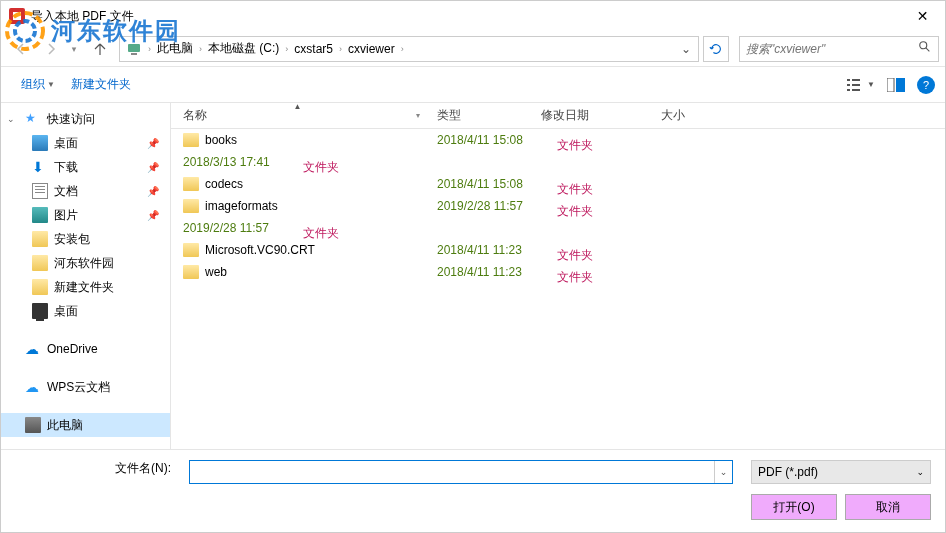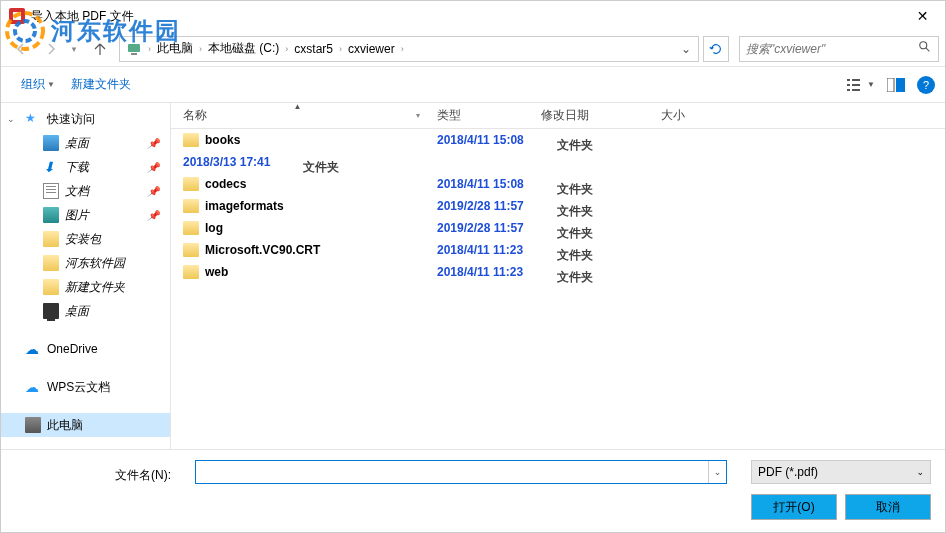--- a/index.html
+++ b/index.html
@@ -31,21 +31,21 @@
     .toolbar-right { position: absolute; right: 10px; display: flex; align-items: center; gap: 12px; }
     .view-icon-btn { cursor: pointer; color: #555; display: flex; align-items: center; gap: 2px; }
     .help-icon { width: 18px; height: 18px; border-radius: 50%; background: #0078d7; color: #fff; display: flex; align-items: center; justify-content: center; font-size: 11px; cursor: pointer; }
     
     .content { display: flex; height: 346px; }
     .sidebar { width: 170px; border-right: 1px solid #e5e5e5; overflow-y: auto; padding-top: 4px; }
     .side-item { display: flex; align-items: center; padding: 3px 0 3px 24px; cursor: pointer; position: relative; height: 24px; }
     .side-item.selected { background: #cce8ff; }
     .side-icon { width: 16px; height: 16px; margin-right: 6px; flex-shrink: 0; }
     .side-pin { position: absolute; right: 10px; color: #888; font-size: 10px; }
-    .side-sub { padding-left: 42px; font-style: italic; }
+    .side-sub { padding-left: 31px; }
     .side-gap { height: 14px; }
     .side-caret { position: absolute; left: 6px; font-size: 9px; color: #666; }
     
     .i-star { color: #40a0ff; }
     .i-desktop { background: linear-gradient(#5bb5f0, #2a7ab8); border-radius: 1px; }
     .i-download { color: #0078d7; font-size: 14px; }
     .i-doc { background: #fff; border: 1px solid #888; position: relative; }
     .i-doc::after { content: ""; position: absolute; top: 2px; left: 2px; right: 2px; height: 1px; background: #888; box-shadow: 0 3px 0 #888, 0 6px 0 #888; }
     .i-img { background: linear-gradient(#5bb, #288); border-radius: 1px; }
     .i-folder { background: linear-gradient(#ffe9a6, #f0c756); border-radius: 1px; }
@@ -60,42 +60,42 @@
     .col { padding: 0 12px; border-right: 1px solid transparent; display: flex; align-items: center; height: 100%; }
     .col.sortable { cursor: pointer; }
     .col-name { width: 254px; position: relative; }
     .col-date { width: 120px; }
     .col-type { width: 104px; }
     .col-size { width: 80px; text-align: center; }
     .sort-indicator { position: absolute; top: -1px; left: 50%; transform: translateX(-50%); font-size: 8px; color: #555; }
     .col-drop { position: absolute; right: 4px; font-size: 8px; color: #888; }
     
     .row { display: flex; align-items: center; height: 22px; cursor: pointer; }
-    .cell { padding: 0 12px; font-weight: bold; }
+    .cell { padding: 0 12px; }
     .cell-name { width: 254px; display: flex; align-items: center; gap: 6px; }
-    .cell-date { width: 120px; color: #1d4ed8; }
-    .cell-type { width: 104px; color: #404040; margin-top: 10px; }
+    .cell-date { width: 120px; color: #4d7c0f; }
+    .cell-type { width: 104px; color: #be185d; margin-top: 10px; }
     .cell-size { width: 80px; }
     .folder-icon { width: 16px; height: 14px; background: linear-gradient(#ffe9a6, #f0c756); border-radius: 1px; flex-shrink: 0; }
     
     .watermark { position: absolute; top: 8px; left: 2px; pointer-events: none; opacity: 0.9; }
     .wm-logo { display: flex; align-items: center; gap: 4px; }
     .wm-circle { width: 44px; height: 44px; }
     .wm-text { font-size: 24px; font-weight: bold; color: #1976d2; letter-spacing: 2px; }
     .wm-url { color: #2e7d32; font-size: 14px; font-weight: bold; letter-spacing: 1px; margin-left: 48px; margin-top: -4px; }
     
     .footer { border-top: 1px solid #e5e5e5; padding: 10px 14px; }
-    .file-row { display: flex; align-items: flex-end; gap: 24px; margin-bottom: 10px; padding-left: 100px; }
+    .file-row { display: flex; align-items: flex-start; gap: 18px; margin-bottom: 10px; padding-left: 100px; }
     .file-label { white-space: nowrap; }
     .file-input-wrap { flex: 1; display: flex; border: 1px solid #0078d7; height: 24px; }
     .file-input-wrap input { flex: 1; border: none; outline: none; padding: 0 6px; }
     .file-drop { width: 18px; display: flex; align-items: center; justify-content: center; border-left: 1px solid #ccc; cursor: pointer; font-size: 9px; color: #555; }
     .file-type { width: 180px; height: 24px; border: 1px solid #ccc; padding: 0 6px; display: flex; align-items: center; justify-content: space-between; cursor: pointer; background: #e8e8e8; }
     .btn-row { display: flex; justify-content: flex-end; gap: 8px; }
-    .btn { width: 86px; height: 26px; border: 1px solid #aaa; background: #0ea5e9; cursor: pointer; }
+    .btn { width: 86px; height: 26px; border: 1px solid #aaa; background: #f0abfc; cursor: pointer; }
   </style>
 </head>
 <body>
 
 <div class="titlebar">
   <div class="app-icon"></div>
   <span class="titlebar-title">导入本地 PDF 文件</span>
   <div class="close-btn">✕</div>
 </div>
 
@@ -288,24 +288,20 @@
         <div class="row">
     <div class="cell cell-name">
             <span class="folder-icon"></span>
             <span>imageformats</span>
           </div>
     <div class="cell cell-date">2019/2/28 11:57</div>
     <div class="cell cell-type">文件夹</div>
     <div class="cell cell-size"></div>
         </div>
         <div class="row">
-    <div class="cell cell-name">
-            <span class="folder-icon"></span>
-            <span>log</span>
-          </div>
     <div class="cell cell-date">2019/2/28 11:57</div>
     <div class="cell cell-type">文件夹</div>
     <div class="cell cell-size"></div>
         </div>
         <div class="row">
     <div class="cell cell-name">
             <span class="folder-icon"></span>
             <span>Microsoft.VC90.CRT</span>
           </div>
     <div class="cell cell-date">2018/4/11 11:23</div>

